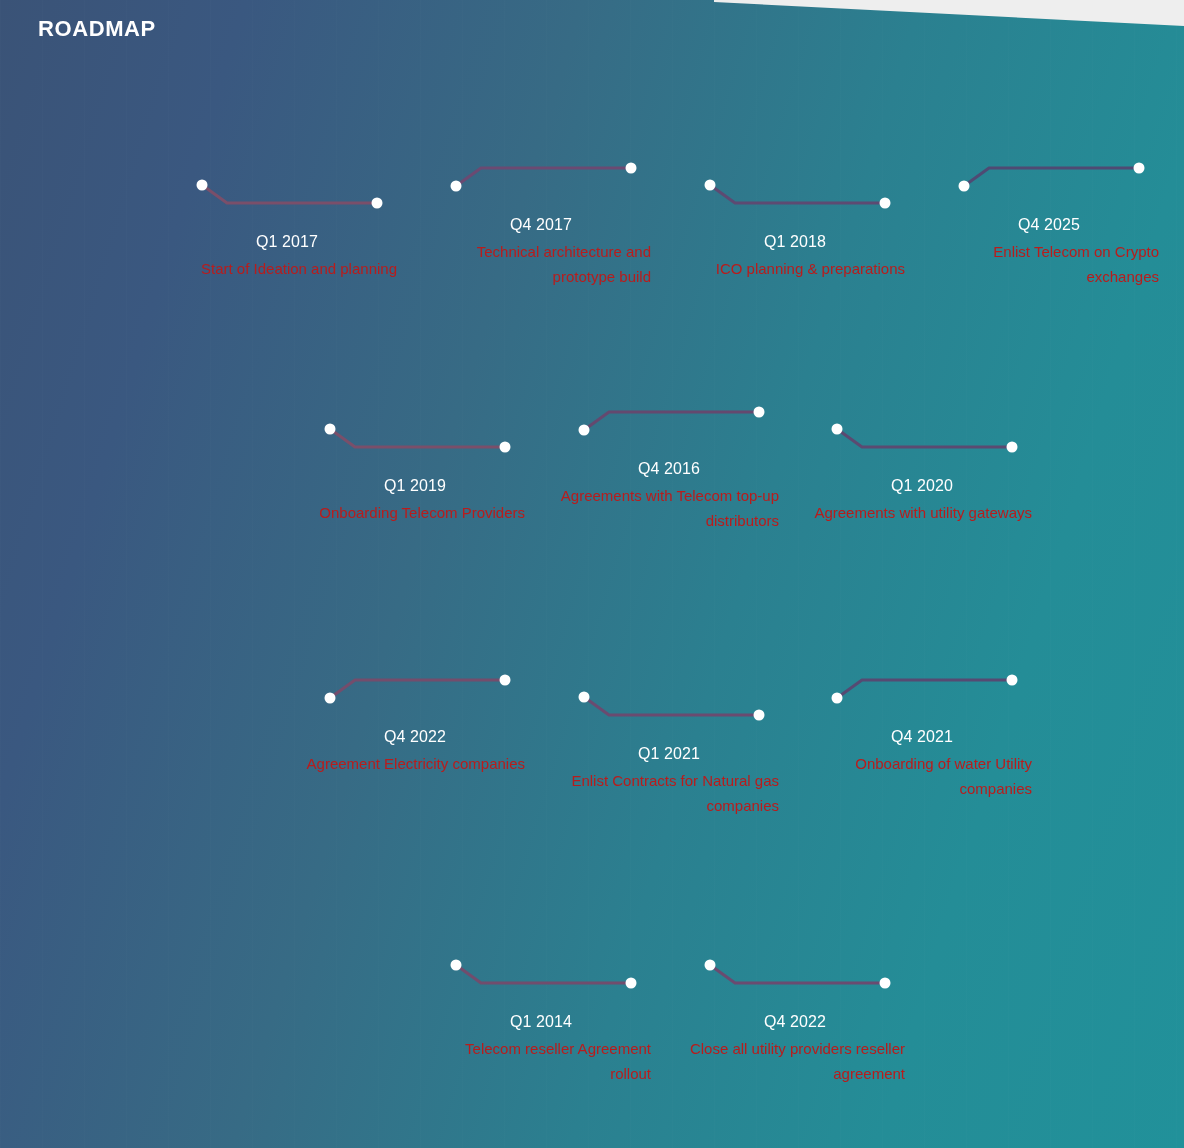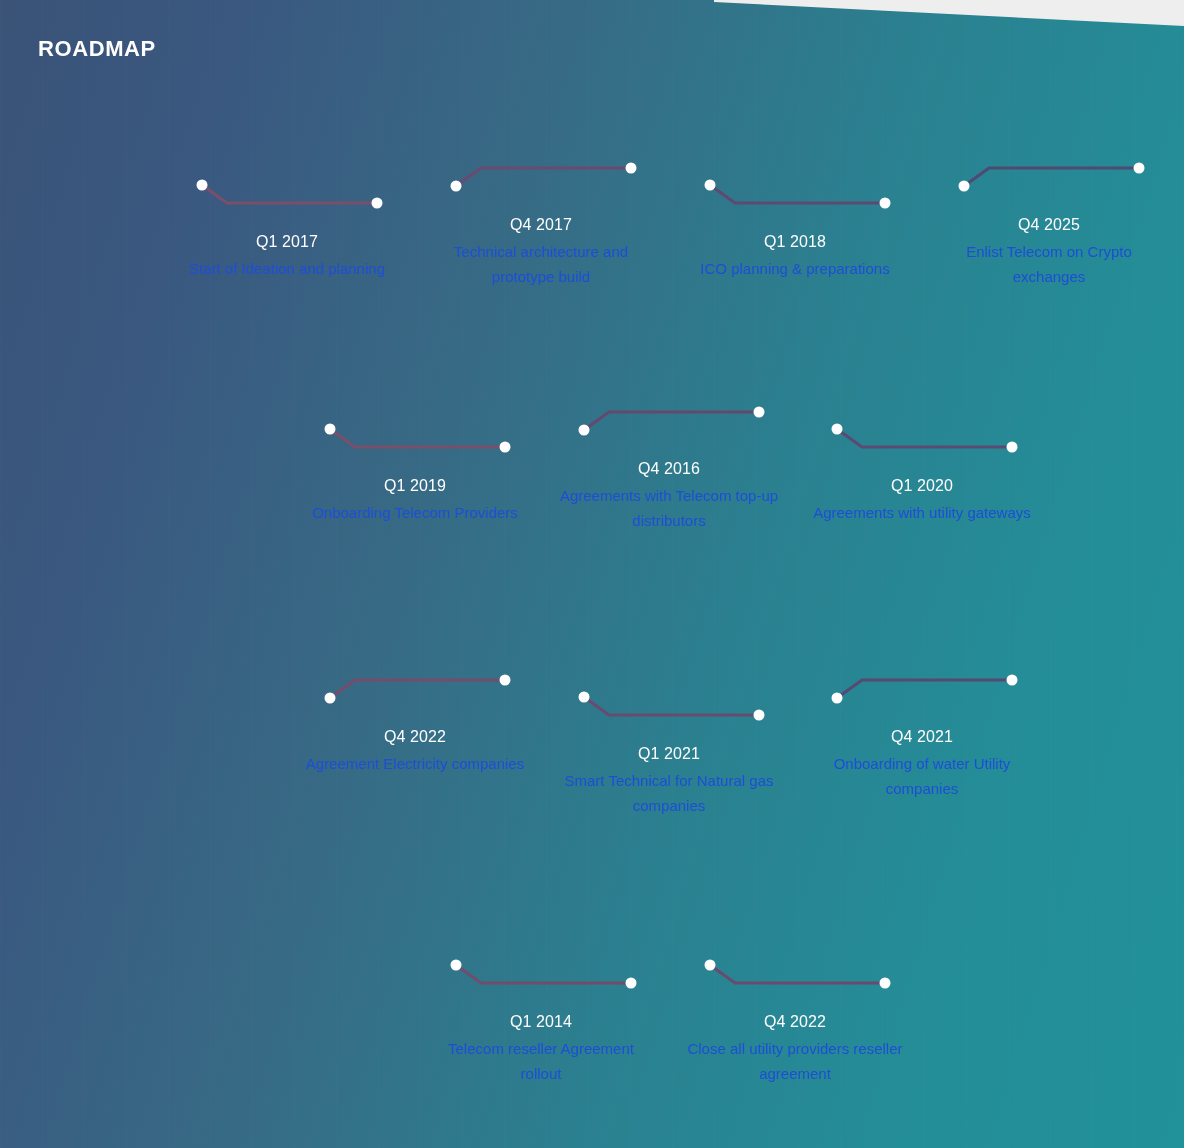--- a/index.html
+++ b/index.html
@@ -46,21 +46,21 @@
     width: 470px;
     height: 26px;
     background: #eeeeee;
     clip-path: polygon(0 0, 100% 0, 100% 100%, 0 2px);
     pointer-events: none;
   }
 
   .page-title {
     position: absolute;
     left: 38px;
-    top: 36px;
+    top: 16px;
     font-size: 22px;
     font-weight: bold;
     letter-spacing: 0.6px;
     color: #ffffff;
   }
 
   
   .milestone {
     position: absolute;
     width: 200px;
@@ -89,21 +89,22 @@
   }
 
   .milestone-desc {
     position: absolute;
     left: -10px;
     right: -10px;
     top: 82px;
     font-size: 15px;
     font-weight: 400;
     line-height: 24.5px;
-    color: #1d4ed8;
+    color: #b91c1c;
+    text-align: right;
   }
 </style>
 </head>
 <body>
 
 <div class="bg-texture"></div>
 <div class="corner-wedge"></div>
 
 <h1 class="page-title">ROADMAP</h1>
 
@@ -180,21 +181,21 @@
       <div class="milestone-title">Q4 2022</div>
       <div class="milestone-desc">Agreement Electricity companies</div>
     </div>
     <div class="milestone" style="left: 569px; top: 687px;">
       <svg class="connector" viewBox="0 0 200 58" width="200" height="58">
         <path d="M 15 10 L 40 28 L 190 28" fill="none" stroke="#6a4b70" stroke-width="3" stroke-linecap="round" stroke-linejoin="round"></path>
         <circle cx="15" cy="10" r="5.5" fill="#ffffff"></circle>
         <circle cx="190" cy="28" r="5.5" fill="#ffffff"></circle>
       </svg>
       <div class="milestone-title">Q1 2021</div>
-      <div class="milestone-desc">Smart Technical for Natural gas companies</div>
+      <div class="milestone-desc">Enlist Contracts for Natural gas companies</div>
     </div>
     <div class="milestone" style="left: 822px; top: 670px;">
       <svg class="connector" viewBox="0 0 200 58" width="200" height="58">
         <path d="M 15 28 L 40 10 L 190 10" fill="none" stroke="#564a72" stroke-width="3" stroke-linecap="round" stroke-linejoin="round"></path>
         <circle cx="15" cy="28" r="5.5" fill="#ffffff"></circle>
         <circle cx="190" cy="10" r="5.5" fill="#ffffff"></circle>
       </svg>
       <div class="milestone-title">Q4 2021</div>
       <div class="milestone-desc">Onboarding of water Utility companies</div>
     </div>

